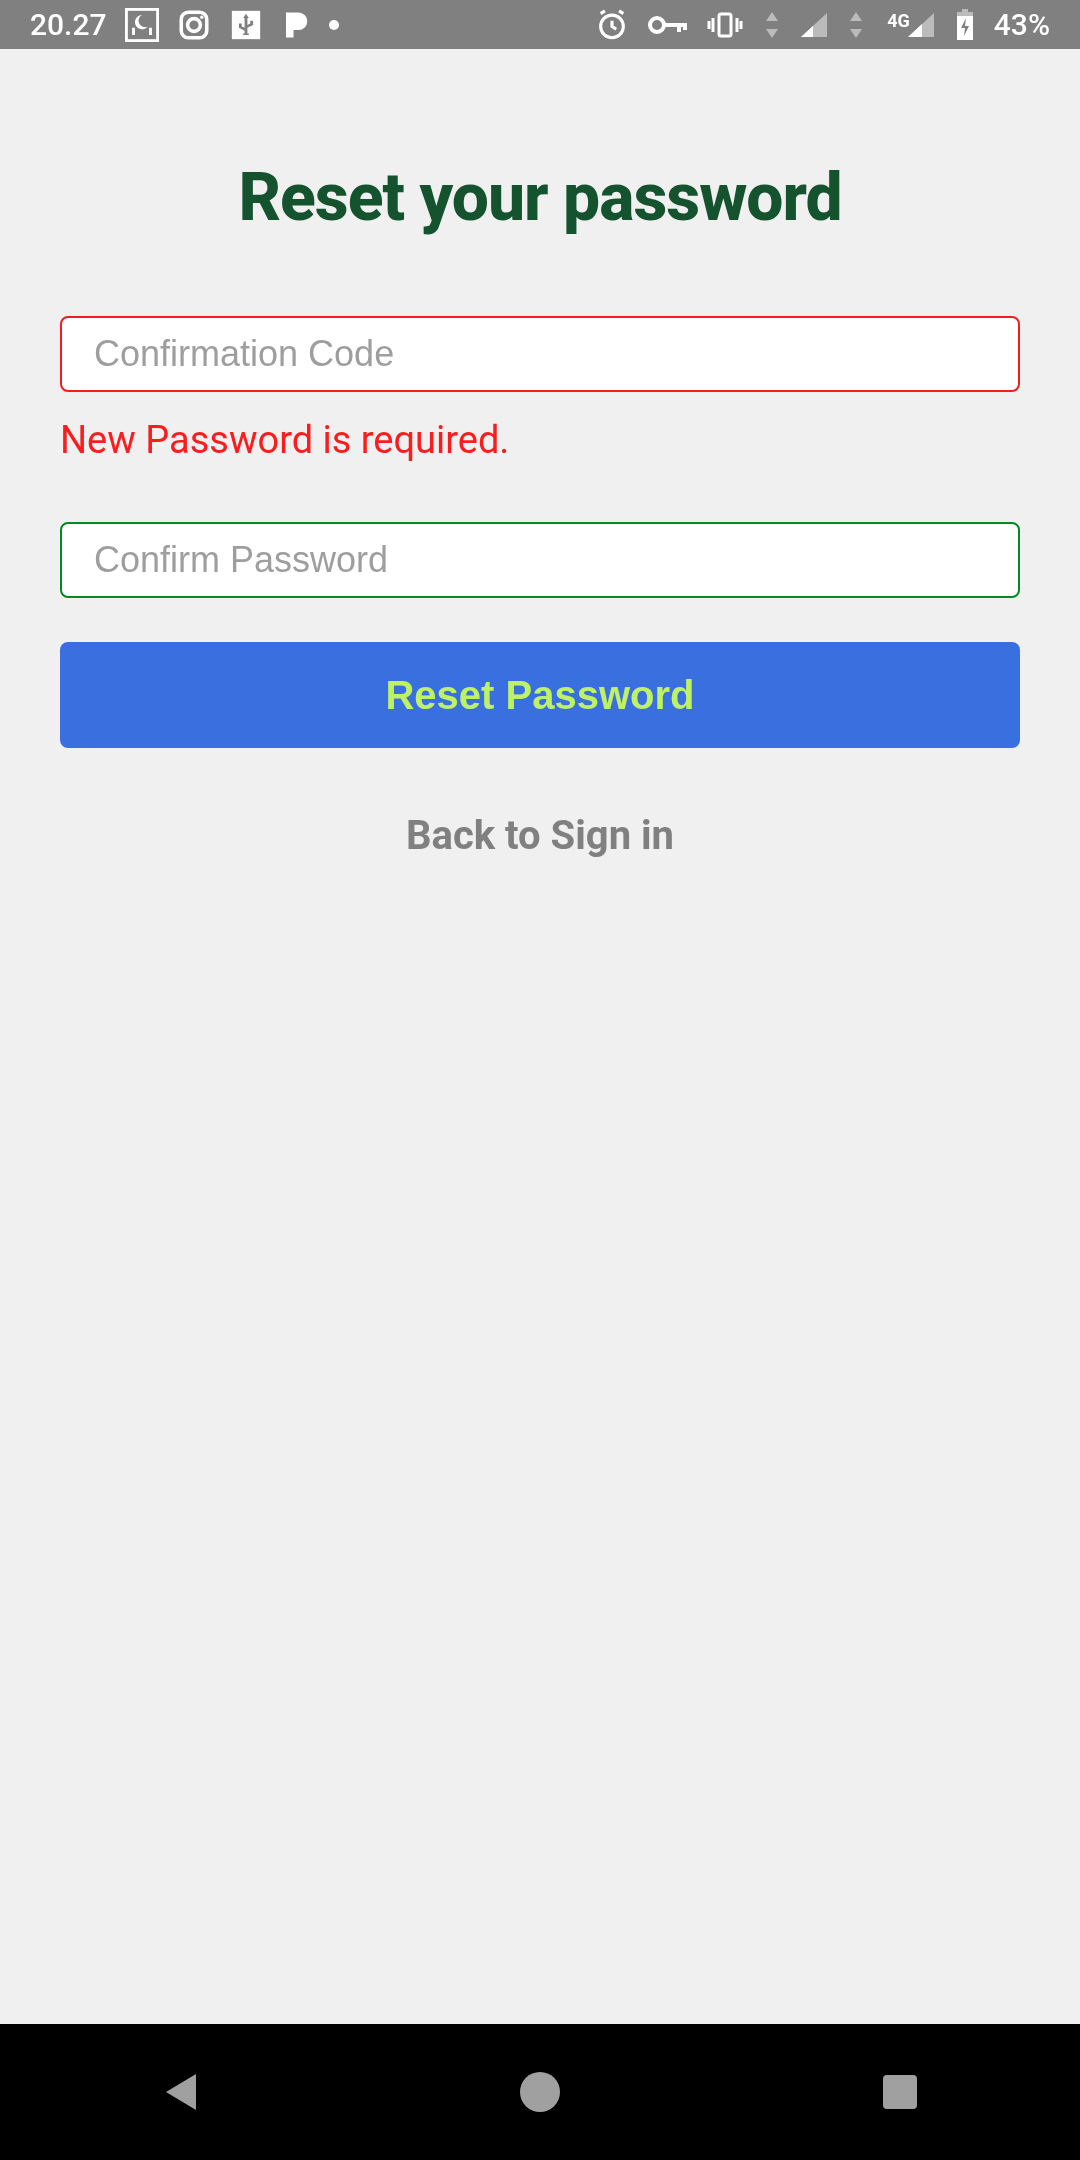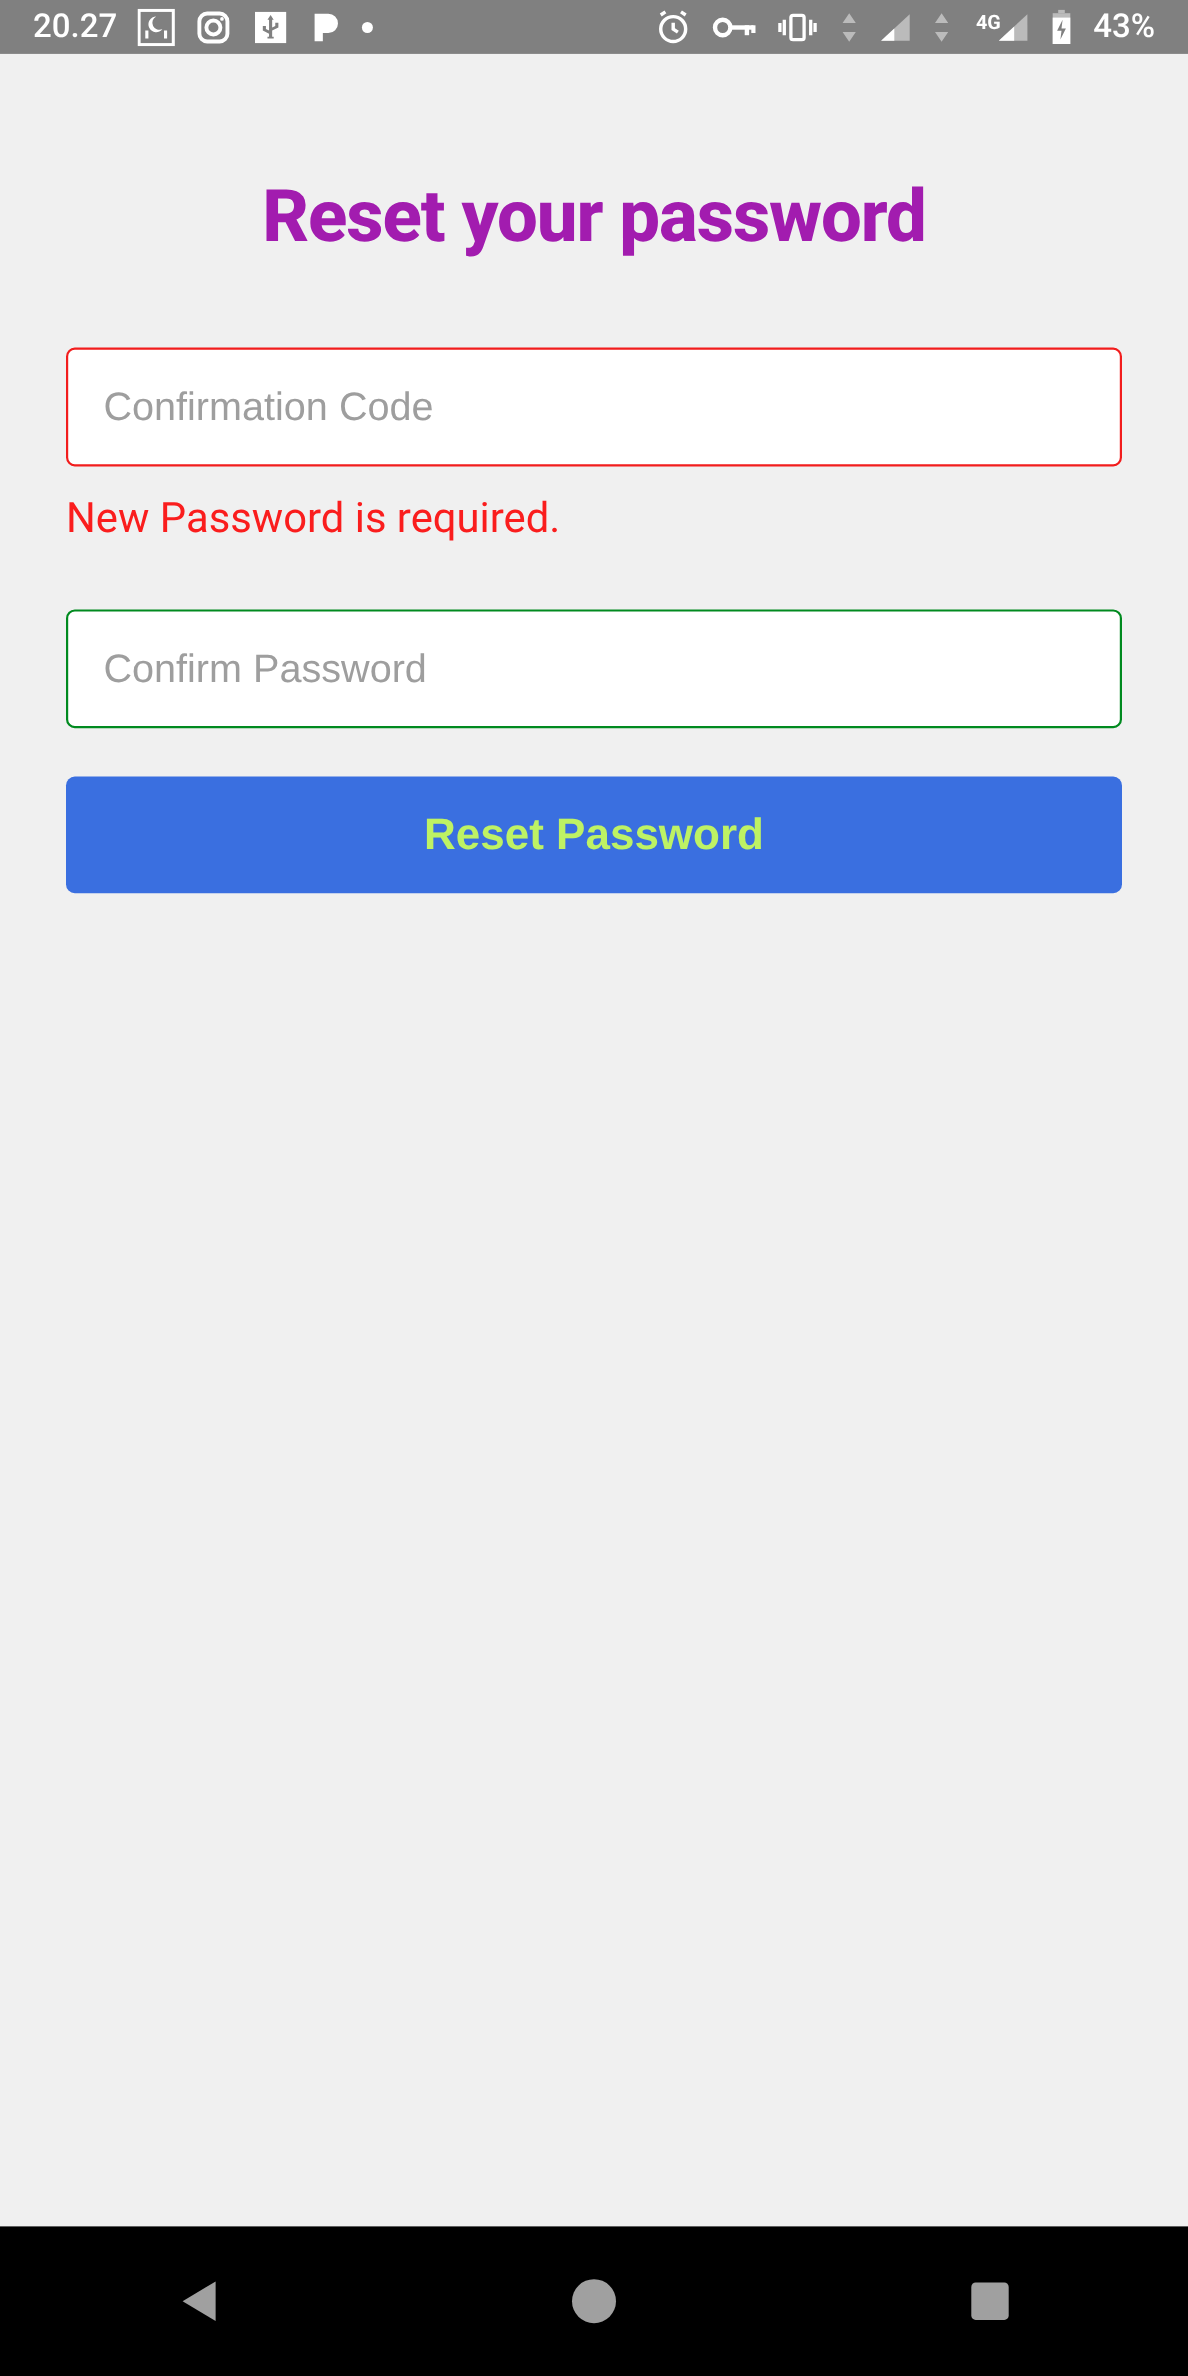--- a/index.html
+++ b/index.html
@@ -14,25 +14,25 @@
       height: 49px; background: #808080; color: #fff;
       display: flex; align-items: center; justify-content: space-between;
       padding: 0 30px; font-size: 30px; font-weight: 500;
     }
     .status-left, .status-right { display: flex; align-items: center; gap: 18px; }
     .status-icon { display: inline-flex; align-items: center; justify-content: center; }
     .status-icon svg { display: block; }
     .dot { width: 10px; height: 10px; border-radius: 50%; background: #fff; }
     .content { flex: 1; padding: 0 60px; }
     .page-title {
-      color: #a21caf; font-size: 66px; font-weight: 800;
+      color: #14532d; font-size: 66px; font-weight: 800;
       text-align: center; margin: 110px 0 80px 0; letter-spacing: -1px;
     }
     .field {
-      width: 100%; height: 108px; background: #fff;
+      width: 100%; height: 76px; background: #fff;
       border: 2px solid; border-radius: 8px;
       padding: 0 32px; font-size: 36px; color: #333; outline: none;
     }
     .field::placeholder { color: #9e9e9e; }
     .field.error { border-color: #f21d1d; }
     .field.ok { border-color: #008a1f; }
     .error-msg { color: #fa1d1d; font-size: 38px; margin: 26px 0 0 0; }
     .gap1 { margin-top: 60px; }
     .btn-primary {
       width: 100%; height: 106px; background: #3a6fe0; border: none;
@@ -146,20 +146,21 @@
   <h1 class="page-title">Reset your password</h1>
 
   <input class="field error" type="text" placeholder="Confirmation Code" style="">
 
   <div class="error-msg">New Password is required.</div>
 
   <input class="field ok gap1" type="password" placeholder="Confirm Password" style="">
 
   <button class="btn-primary">Reset Password</button>
 
+  <a class="back-link">Back to Sign in</a>
 </div>
 
 <div class="nav-bar">
   <div class="nav-btn">
     <svg width="40" height="44" viewBox="0 0 40 44">
         <path d="M36 4v36L6 22z"></path>
       </svg>
   </div>
   <div class="nav-btn">
     <svg width="44" height="44" viewBox="0 0 44 44">

